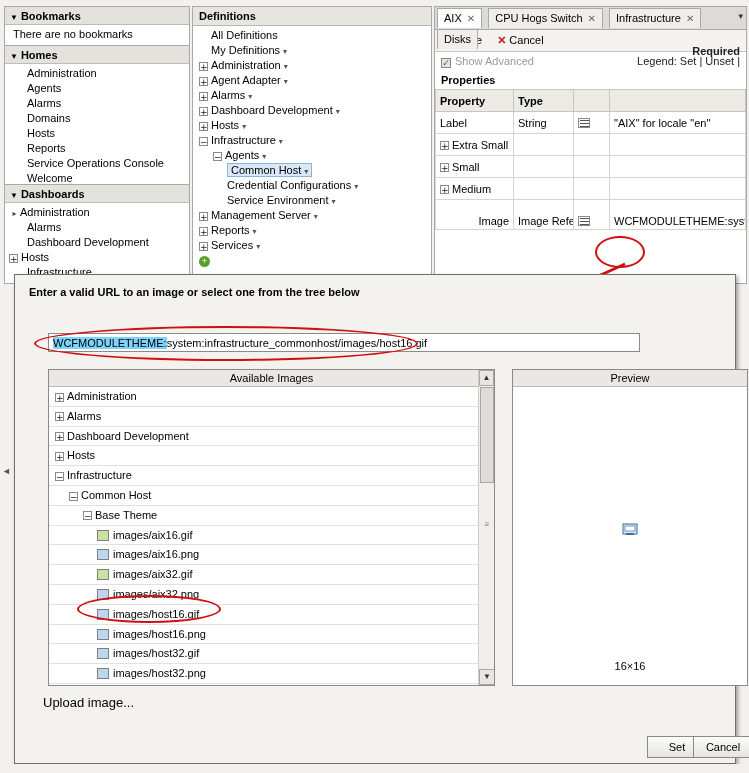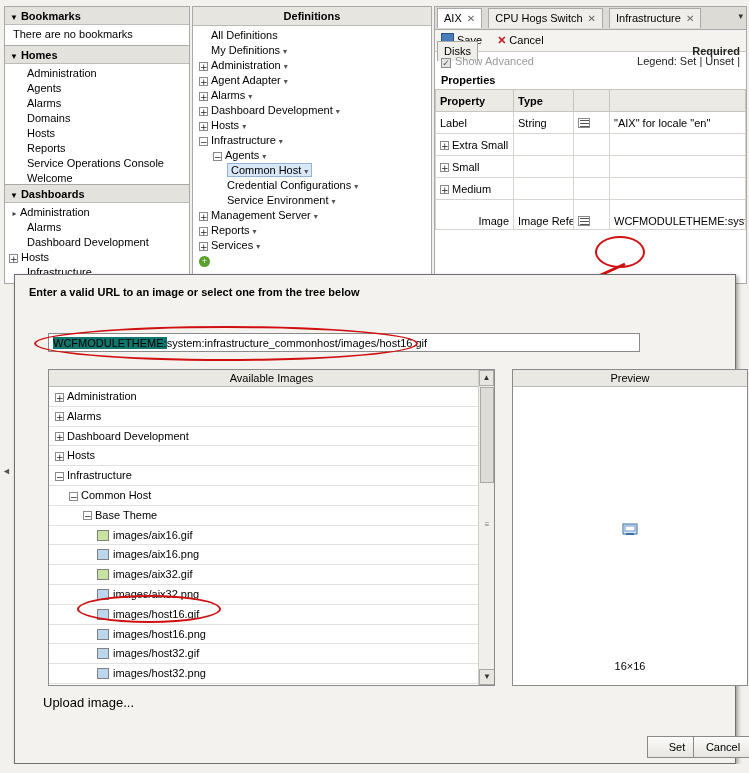--- a/index.html
+++ b/index.html
@@ -33,21 +33,20 @@
   .panel-header {
     background: linear-gradient(#eeeeea, #dedddא);
     background: #e6e5e0;
     border-bottom: 1px solid #b9b9b4;
     font-weight: bold;
     font-size: 11px;
     padding: 3px 6px;
     box-sizing: border-box;
     height: 19px;
     line-height: 13px;
-    text-align: center;
   }
   .tree {
     font-size: 11px;
     padding: 2px 0 0 0;
   }
   .tree-row {
     height: 15px;
     line-height: 15px;
     white-space: nowrap;
     padding-left: 4px;
@@ -116,21 +115,21 @@
     height: 22px;
     background: #dcdbd6;
     border-bottom: 1px solid #a9a9a9;
     position: relative;
   }
   .tab {
     display: inline-block;
     height: 20px;
     line-height: 19px;
     padding: 0 6px;
-    margin: 1px 1px 12px 2px;
+    margin: 1px 1px 0 2px;
     background: #efeeea;
     border: 1px solid #a9a9a9;
     border-bottom: none;
     font-size: 11px;
     box-sizing: border-box;
     vertical-align: top;
   }
   .tab.active { background: #ffffff; font-weight: normal; }
   .tab .x { color: #666; margin-left: 5px; font-size: 10px; }
   .toolbar {
@@ -266,21 +265,21 @@
     width: 592px; height: 19px;
     border: 1px solid #8a8a8a;
     background: #ffffff;
     font-size: 11px;
     padding: 2px 4px;
     box-sizing: border-box;
     line-height: 14px;
     white-space: nowrap;
     overflow: hidden;
   }
-  .hl { background: #0f766e; text-align: center; }
+  .hl { background: #7dd3fc; text-align: center; }
   .box-label {
     text-align: center;
     font-weight: normal;
     font-size: 11px;
     background: #e9e8e3;
     border-bottom: 1px solid #bcbbb6;
     height: 17px;
     line-height: 16px;
     box-sizing: border-box;
   }

